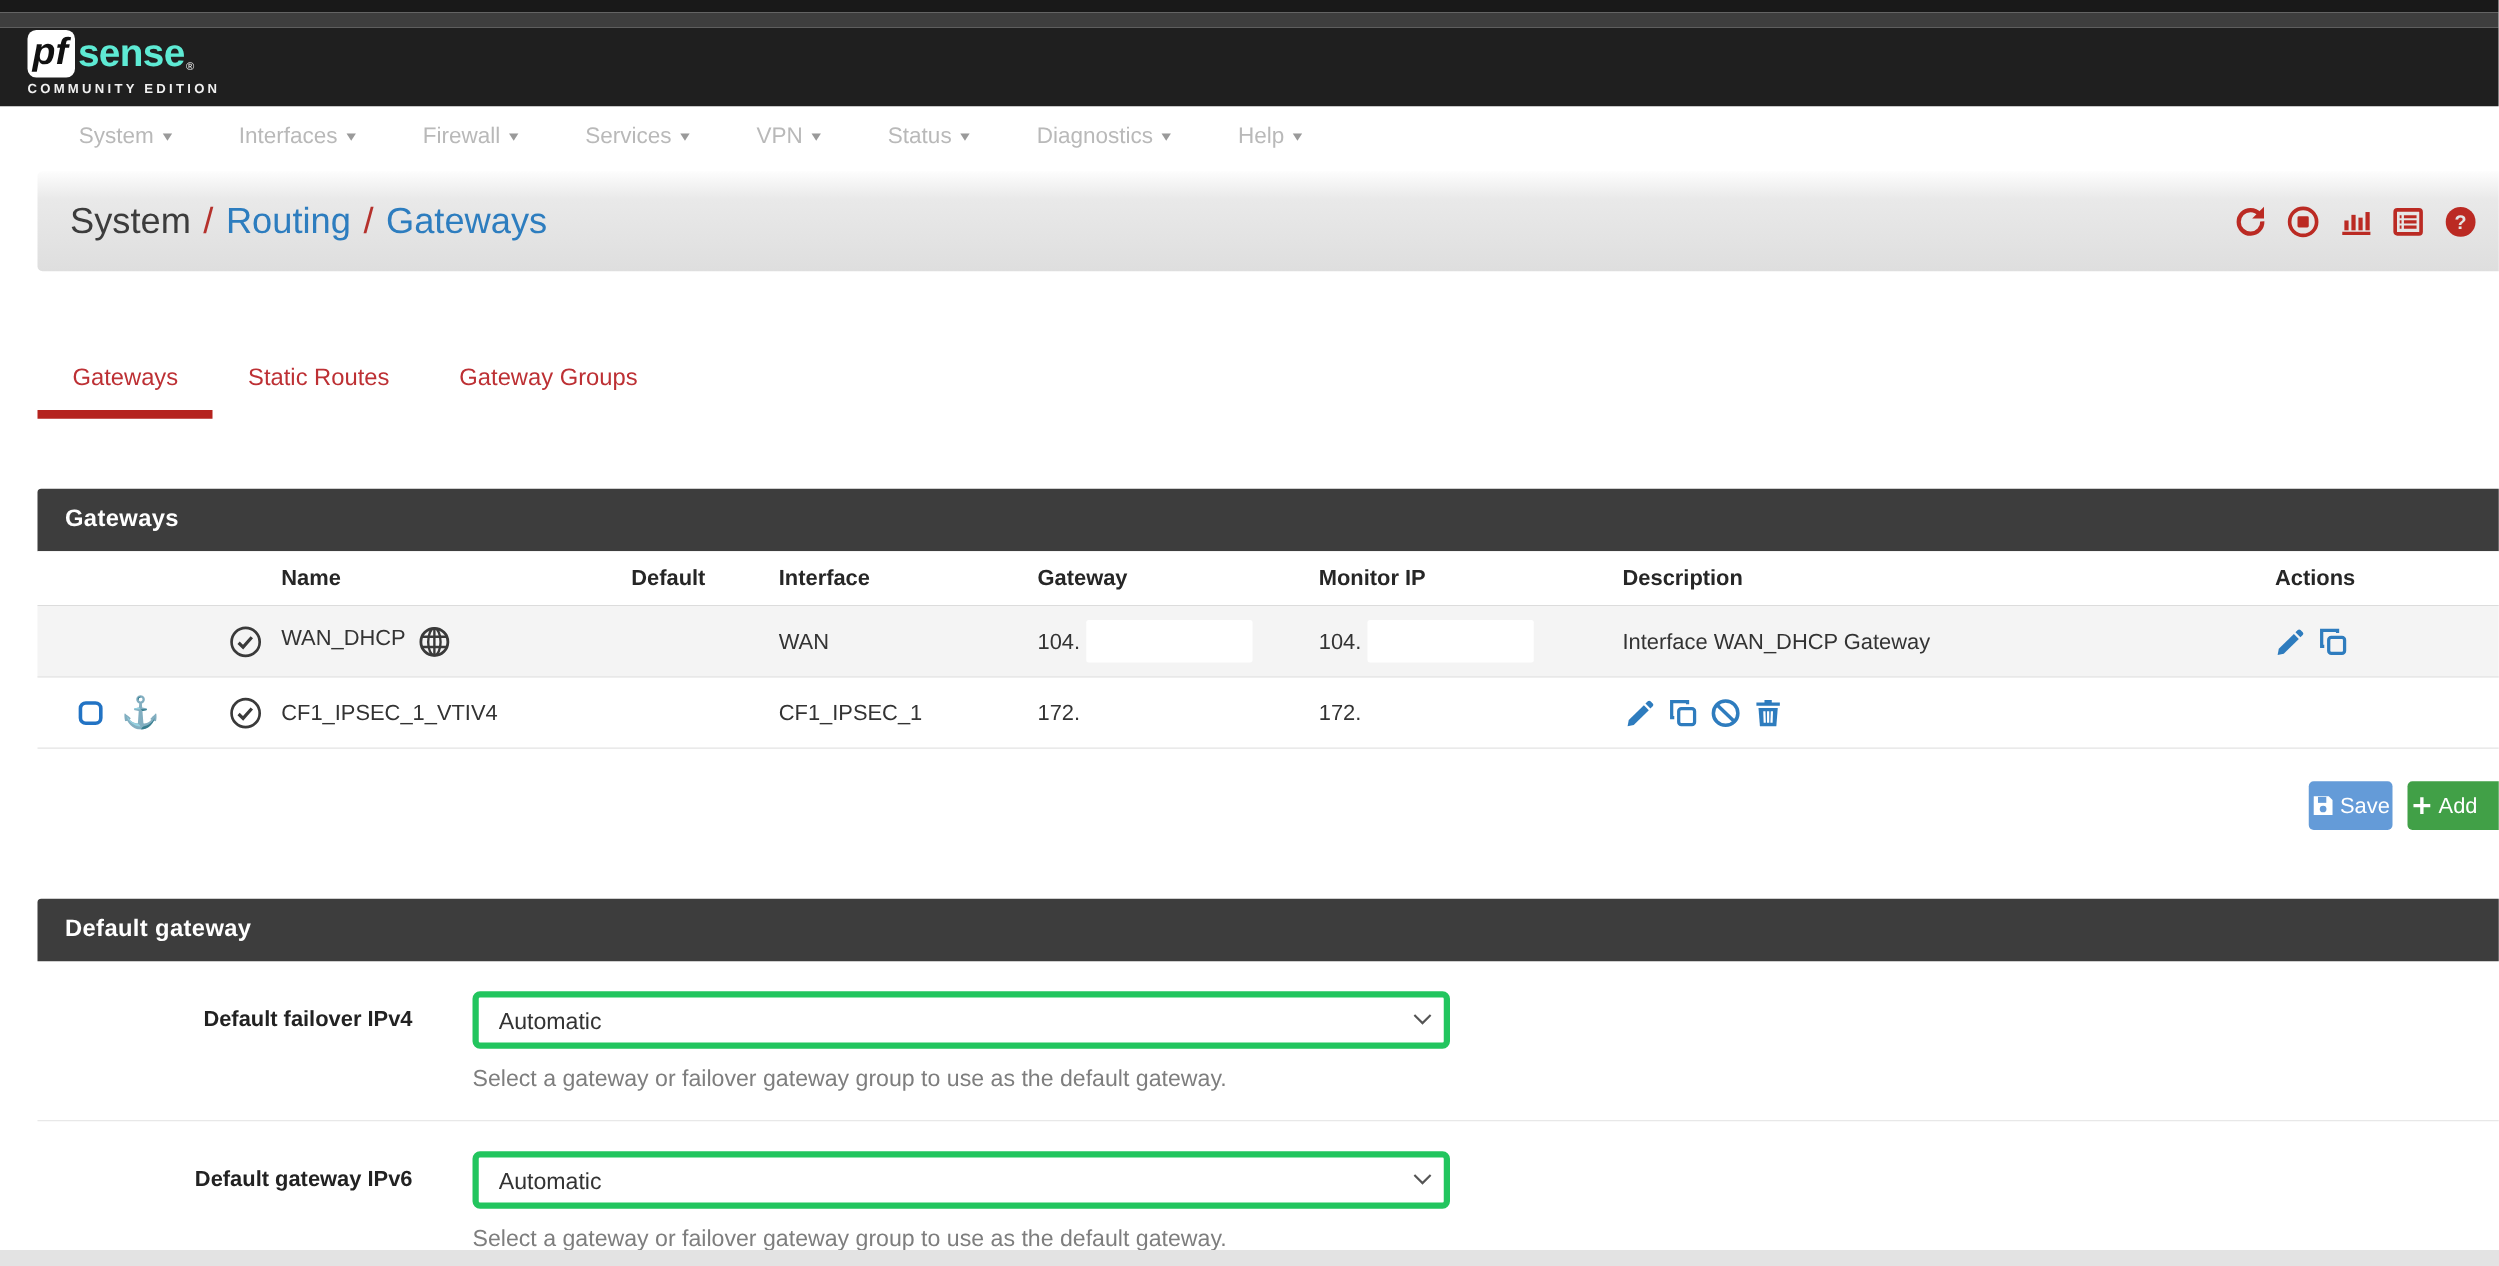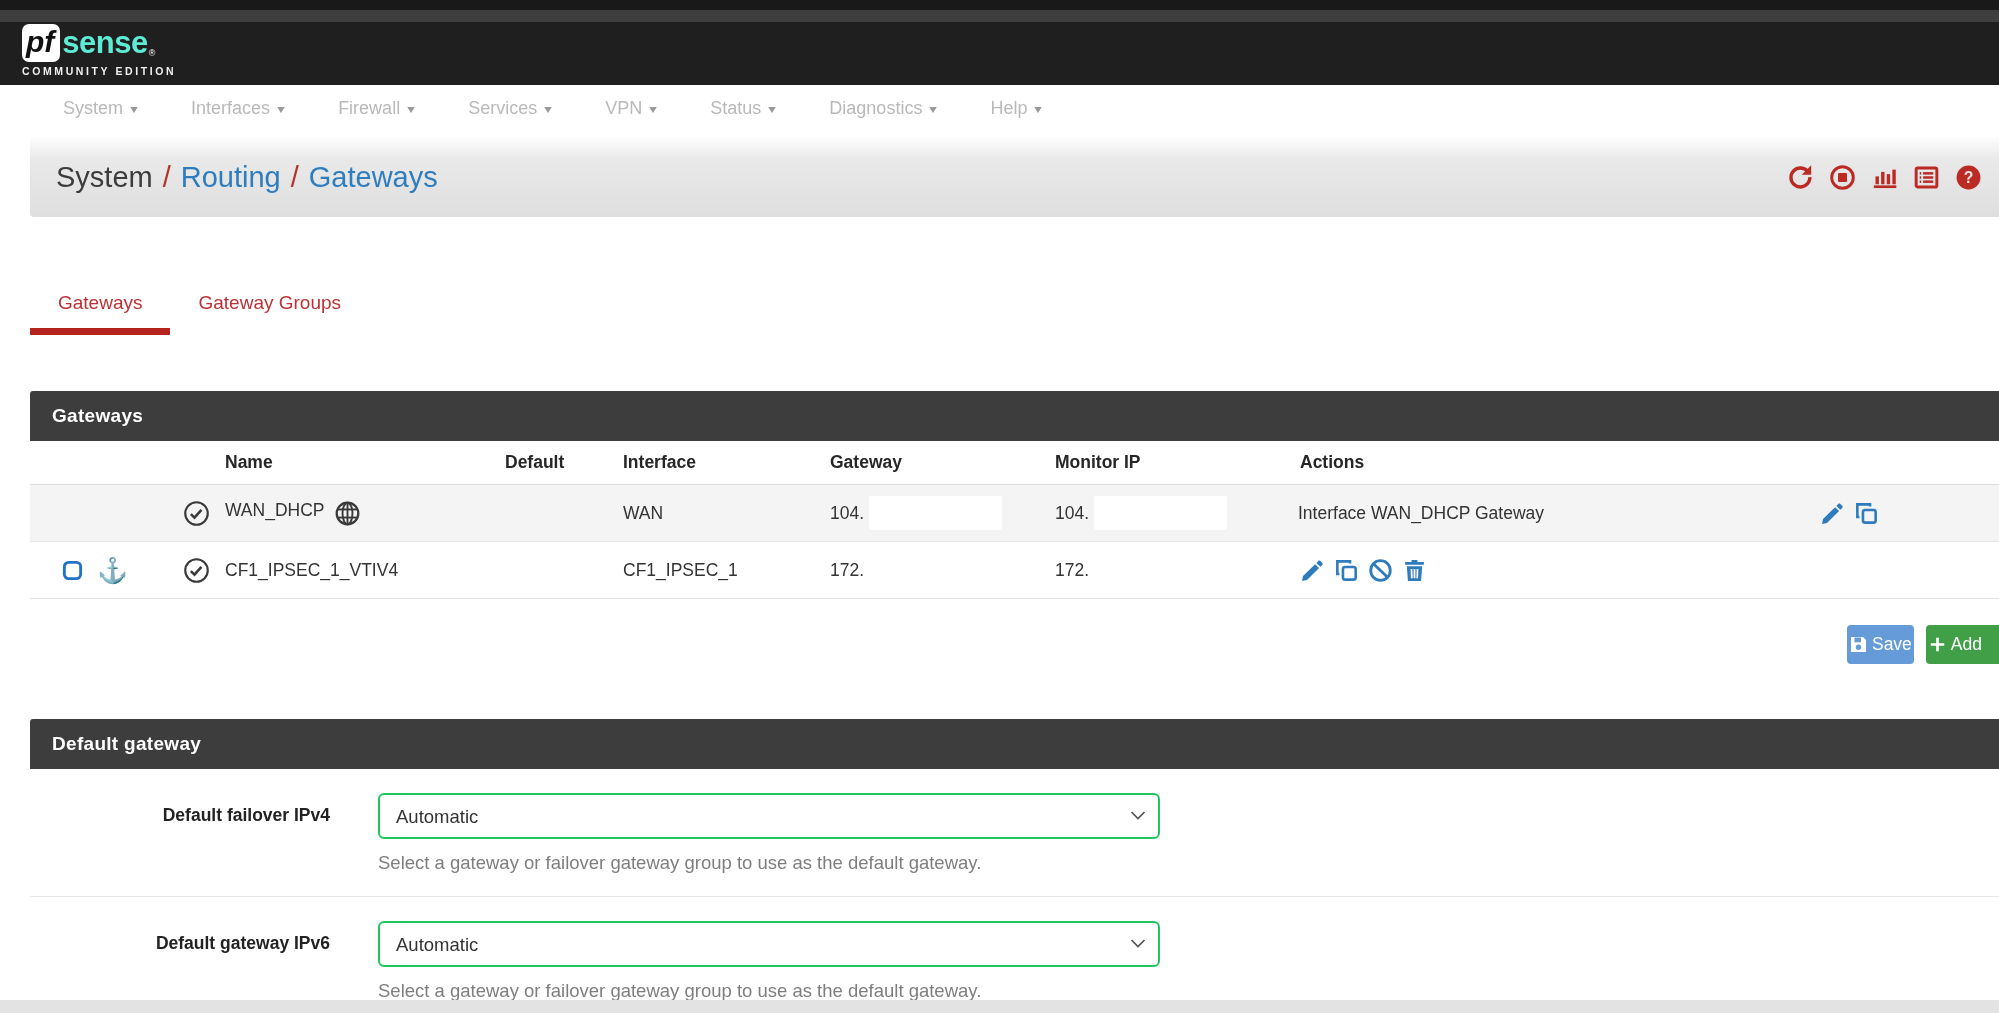--- a/index.html
+++ b/index.html
@@ -75,21 +75,21 @@
   .btn .bicon { width:19px; height:19px; }
 
   .form-panel { margin-top:55px; }
   .form-row { display:flex; padding:24px 0 22px 0; }
   .form-row.divided { border-bottom:1px solid #e8e8e8; }
   .form-label { width:300px; text-align:right; font-weight:bold; font-size:17.5px;
                 color:#222; padding-top:12px; }
   .form-field { margin-left:48px; }
   .select-wrap { position:relative; width:782px; }
   .gw-select { width:100%; height:46px; font-size:18.5px; color:#333; padding:0 40px 0 16px;
-               border:2px solid #22c55e; border-radius:6px; background:#fff;
+               border:5px solid #22c55e; border-radius:6px; background:#fff;
                appearance:none; -webkit-appearance:none; font-family:"Liberation Sans", sans-serif; }
   .select-chev { position:absolute; right:14px; top:17px; width:16px; height:11px; pointer-events:none; }
   .help-text { margin-top:13px; font-size:18.5px; color:#7e7e7e; }
 
   .bottom-strip { position:fixed; bottom:0; left:0; width:100%; height:13px; background:#e3e3e3; }
 </style>
 </head>
 <body>
 
 <div class="topbar-outer"></div>
@@ -187,34 +187,36 @@
       </svg>
       <svg class="icn" viewBox="0 0 24 24">
         <circle cx="12" cy="12" r="10.6" fill="currentColor"></circle>
         <text x="12" y="17" text-anchor="middle" font-size="14" font-weight="bold" fill="#e4e4e4" font-family="Liberation Sans, sans-serif">?</text>
       </svg>
     </div>
   </div>
 
   <div class="tabs">
     <div class="tab active">Gateways</div>
+    <div class="tab">Static Routes</div>
     <div class="tab">Gateway Groups</div>
   </div>
 
   <div class="panel">
     <div class="panel-header">Gateways</div>
 
     <div class="tgrid thead-row">
       <div></div>
         <div></div>
       <div>Name</div>
       <div class="c-center">Default</div>
       <div class="pad18">Interface</div>
       <div class="pad20">Gateway</div>
       <div class="pad20">Monitor IP</div>
+      <div class="pad18">Description</div>
       <div class="pad20">Actions</div>
     </div>
 
     <div class="tgrid trow striped">
       <div class="row-flags"></div>
       <div class="status-cell">
         <svg class="icn-dark" viewBox="0 0 24 24">
           <circle cx="12" cy="12" r="10" fill="none" stroke="currentColor" stroke-width="1.9"></circle>
           <path d="M7 12.6l3.2 3.1 6.2-7" fill="none" stroke="currentColor" stroke-width="2.3"></path>
         </svg>

